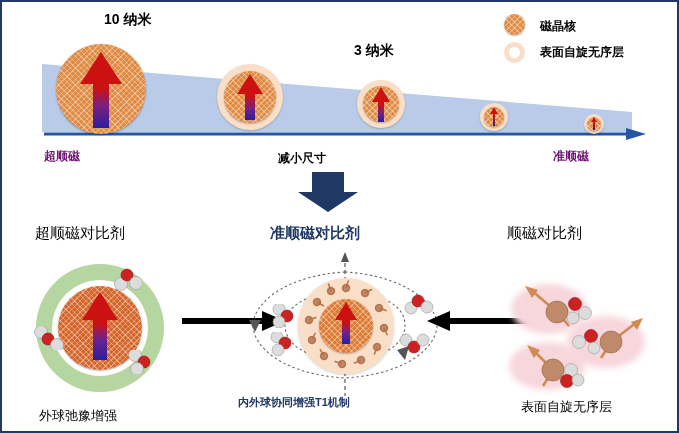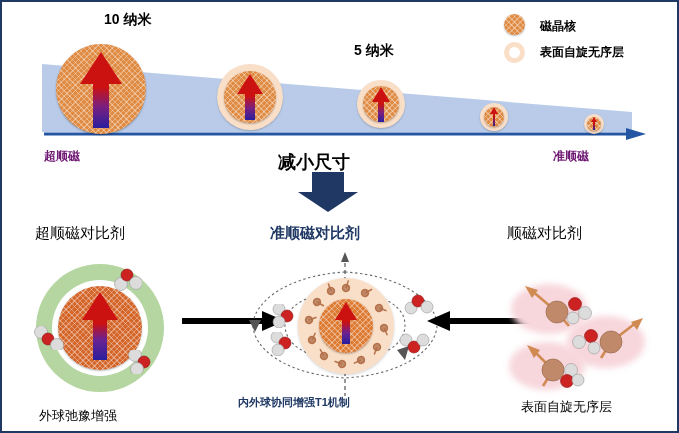--- a/index.html
+++ b/index.html
@@ -28,21 +28,21 @@
 
   
   .lbl{position:absolute;white-space:nowrap;color:#000;}
   .nm{font-weight:bold;font-size:14px;color:#000;}
   .sect{font-size:15px;color:#000;}
   .sect-navy{font-size:15px;color:#1f3864;font-weight:bold;}
   .cap{font-size:13px;color:#000;}
   .cap-navy{font-size:11px;color:#1f3864;font-weight:bold;}
   .legtxt{font-size:12px;font-weight:bold;color:#000;}
   .axis-end{font-size:12px;font-weight:bold;color:#701a75;}
-  .mid-lbl{font-size:18px;font-weight:bold;color:#000;}
+  .mid-lbl{font-size:12px;font-weight:bold;color:#000;}
 </style>
 </head>
 <body>
 
 <div id="fig">
 
   <div class="abs" style="left:502px;top:12px;">
     <div style="display:flex;align-items:flex-end;gap:15px;margin-bottom:7px;">
       <span class="core" style="position:relative;width:21px;height:21px;display:inline-block;"></span>
       <span class="legtxt">磁晶核</span>
@@ -102,21 +102,21 @@
         <linearGradient id="g3" x1="0" y1="0" x2="0" y2="1">
           <stop offset="0%" stop-color="#cc1111"></stop>
           <stop offset="48%" stop-color="#cc1111"></stop>
           <stop offset="74%" stop-color="#7a2080"></stop>
           <stop offset="100%" stop-color="#2a1f9e"></stop>
         </linearGradient>
       </defs>
       <polygon points="11,1 20,16 14,16 14,36 8,36 8,16 2,16" fill="url(#g3)"></polygon>
     </svg>
   </div>
-  <div class="lbl nm" style="left:352px;top:40px;">5 纳米</div>
+  <div class="lbl nm" style="left:352px;top:40px;">3 纳米</div>
 
   <div class="abs" style="left:478px;top:101px;width:28px;height:28px;">
     <div class="shellring" style="left:0;top:0;width:28px;height:28px;"></div>
     <div class="core" style="left:4px;top:4px;width:20px;height:20px;"></div>
     <svg class="spin-up" width="10" height="20" style="left:9px;top:4px;">
       <defs>
         <linearGradient id="g4" x1="0" y1="0" x2="0" y2="1">
           <stop offset="0%" stop-color="#cc1111"></stop>
           <stop offset="50%" stop-color="#cc1111"></stop>
           <stop offset="100%" stop-color="#2a1f9e"></stop>

